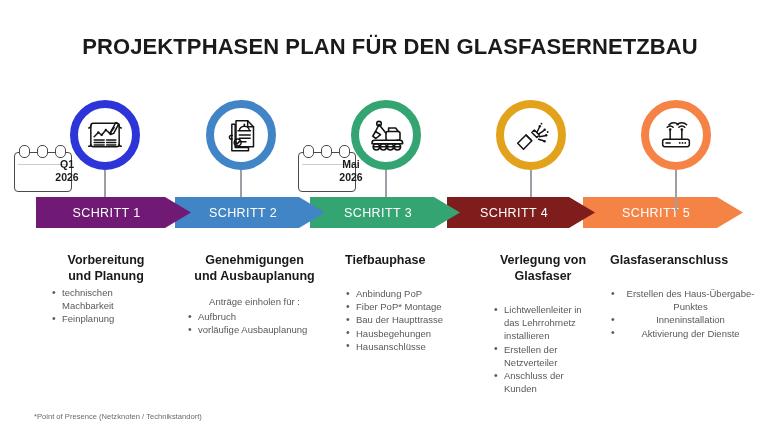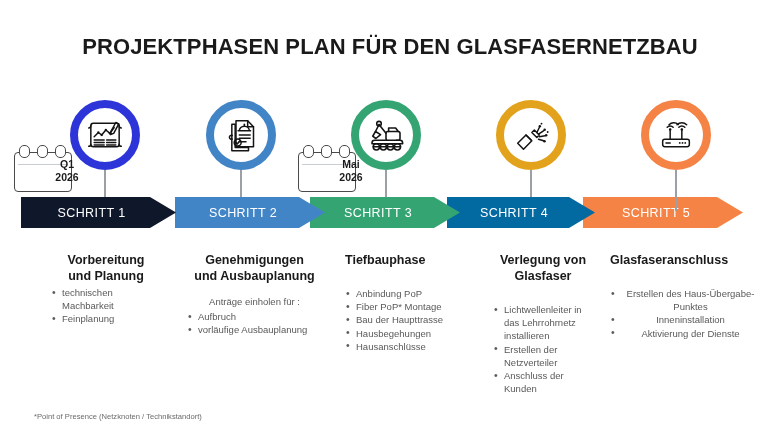--- a/index.html
+++ b/index.html
@@ -88,30 +88,30 @@
     font-size:7.6px;color:#6a6a6a;white-space:nowrap;
   }
 </style>
 </head>
 <body>
 
 <div id="stage">
 
   <div class="title">PROJEKTPHASEN PLAN FÜR DEN GLASFASERNETZBAU</div>
 
-  <div class="arrow" id="arrow-0" style="left: 21px; width: 155px; background: #0f172a; z-index: 5; clip-path: polygon(0px 0px, 129px 0px, 155px 50%, 129px 100%, 0px 100%);">
+  <div class="arrow" id="arrow-0" style="left: 36px; width: 155px; background: #701a75; z-index: 5; clip-path: polygon(0px 0px, 129px 0px, 155px 50%, 129px 100%, 0px 100%);">
     <span class="lbl">SCHRITT 1</span>
   </div>
   <div class="arrow" id="arrow-1" style="left: 175px; width: 150px; background: rgb(66, 133, 198); z-index: 4; clip-path: polygon(0px 0px, 124px 0px, 150px 50%, 124px 100%, 0px 100%);">
     <span class="lbl">SCHRITT 2</span>
   </div>
   <div class="arrow" id="arrow-2" style="left: 310px; width: 150px; background: rgb(52, 164, 114); z-index: 3; clip-path: polygon(0px 0px, 124px 0px, 150px 50%, 124px 100%, 0px 100%);">
     <span class="lbl">SCHRITT 3</span>
   </div>
-  <div class="arrow" id="arrow-3" style="left: 447px; width: 148px; background: #0369a1; z-index: 2; clip-path: polygon(0px 0px, 122px 0px, 148px 50%, 122px 100%, 0px 100%);">
+  <div class="arrow" id="arrow-3" style="left: 447px; width: 148px; background: #7f1d1d; z-index: 2; clip-path: polygon(0px 0px, 122px 0px, 148px 50%, 122px 100%, 0px 100%);">
     <span class="lbl">SCHRITT 4</span>
   </div>
   <div class="arrow" id="arrow-4" style="left: 583px; width: 160px; background: rgb(245, 131, 69); z-index: 1; clip-path: polygon(0px 0px, 134px 0px, 160px 50%, 134px 100%, 0px 100%);">
     <span class="lbl">SCHRITT 5</span>
   </div>
 
   <div class="stem" id="stem-0" style="left: 104px; top: 170px; height: 41px;"></div>
   <div class="stem" id="stem-1" style="left: 240px; top: 170px; height: 41px;"></div>
   <div class="stem" id="stem-2" style="left: 385px; top: 170px; height: 41px;"></div>
   <div class="stem" id="stem-3" style="left: 530px; top: 170px; height: 41px;"></div>

